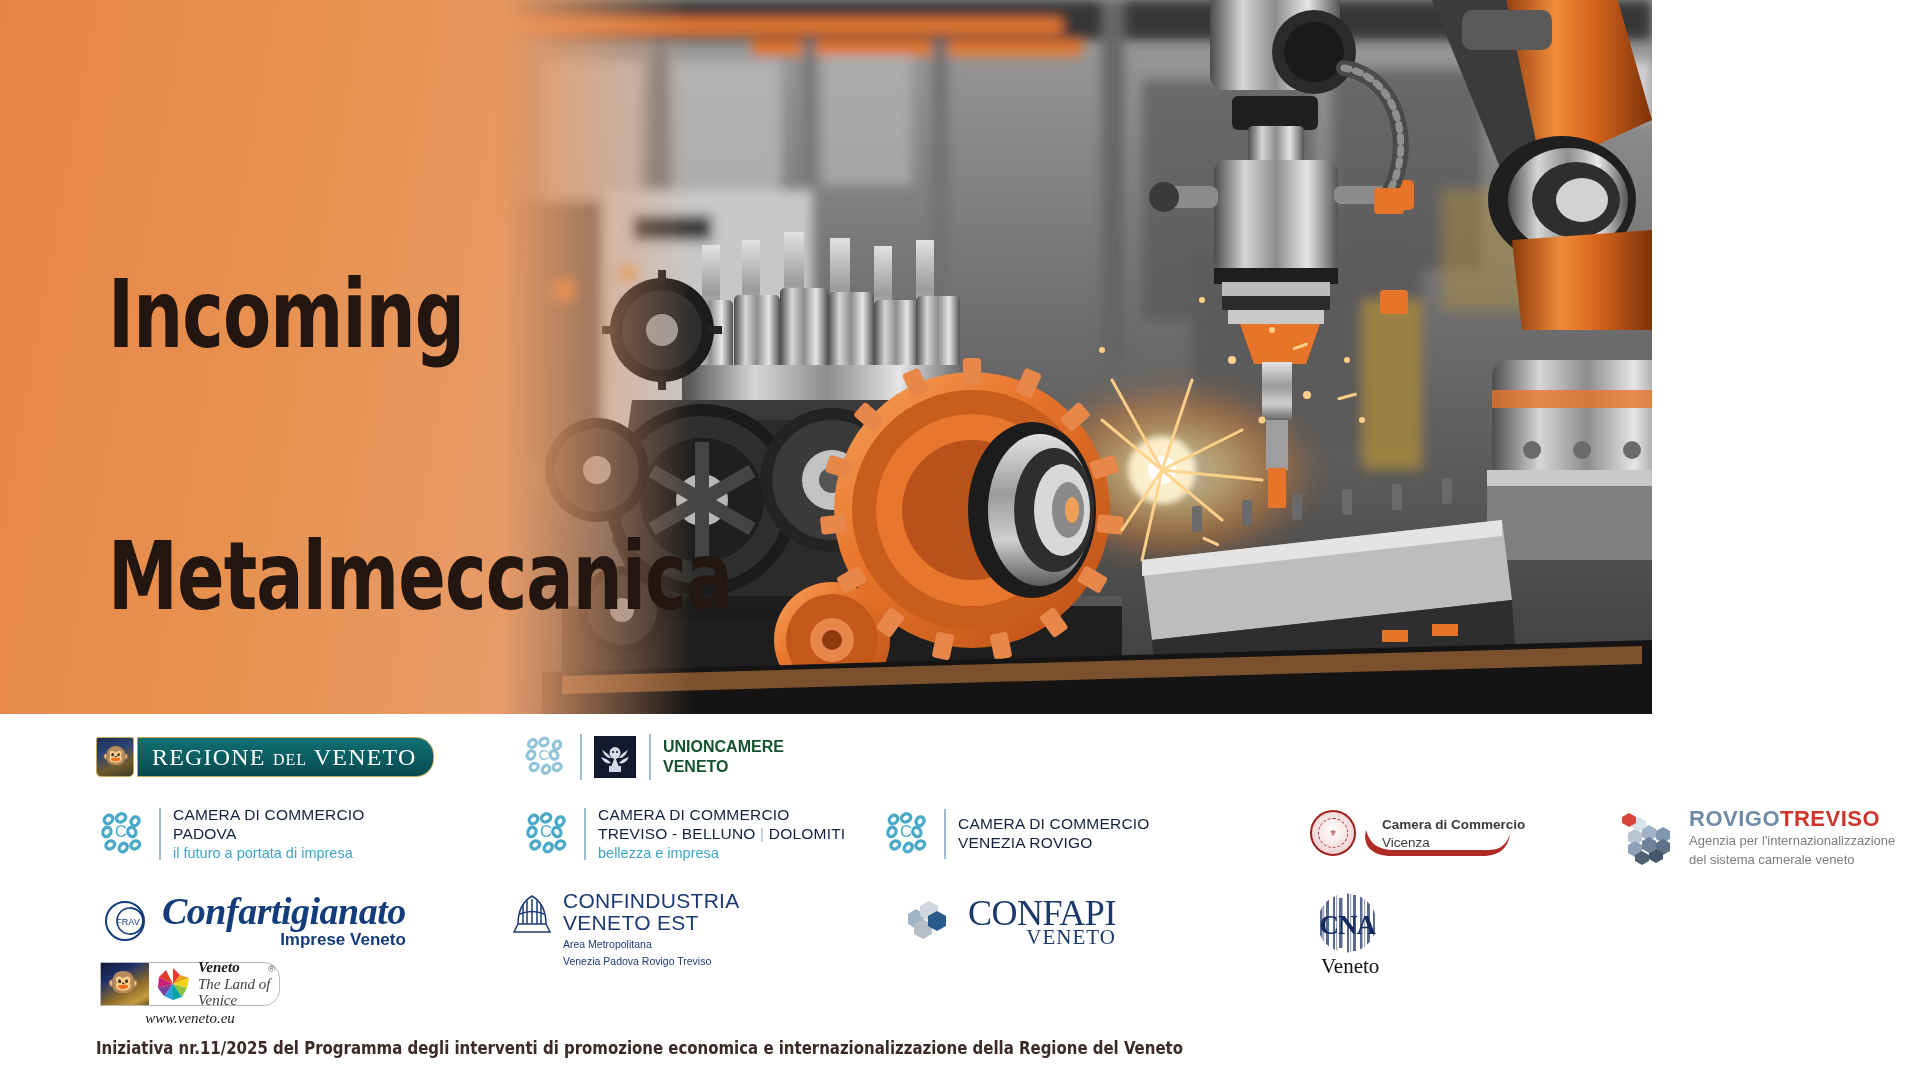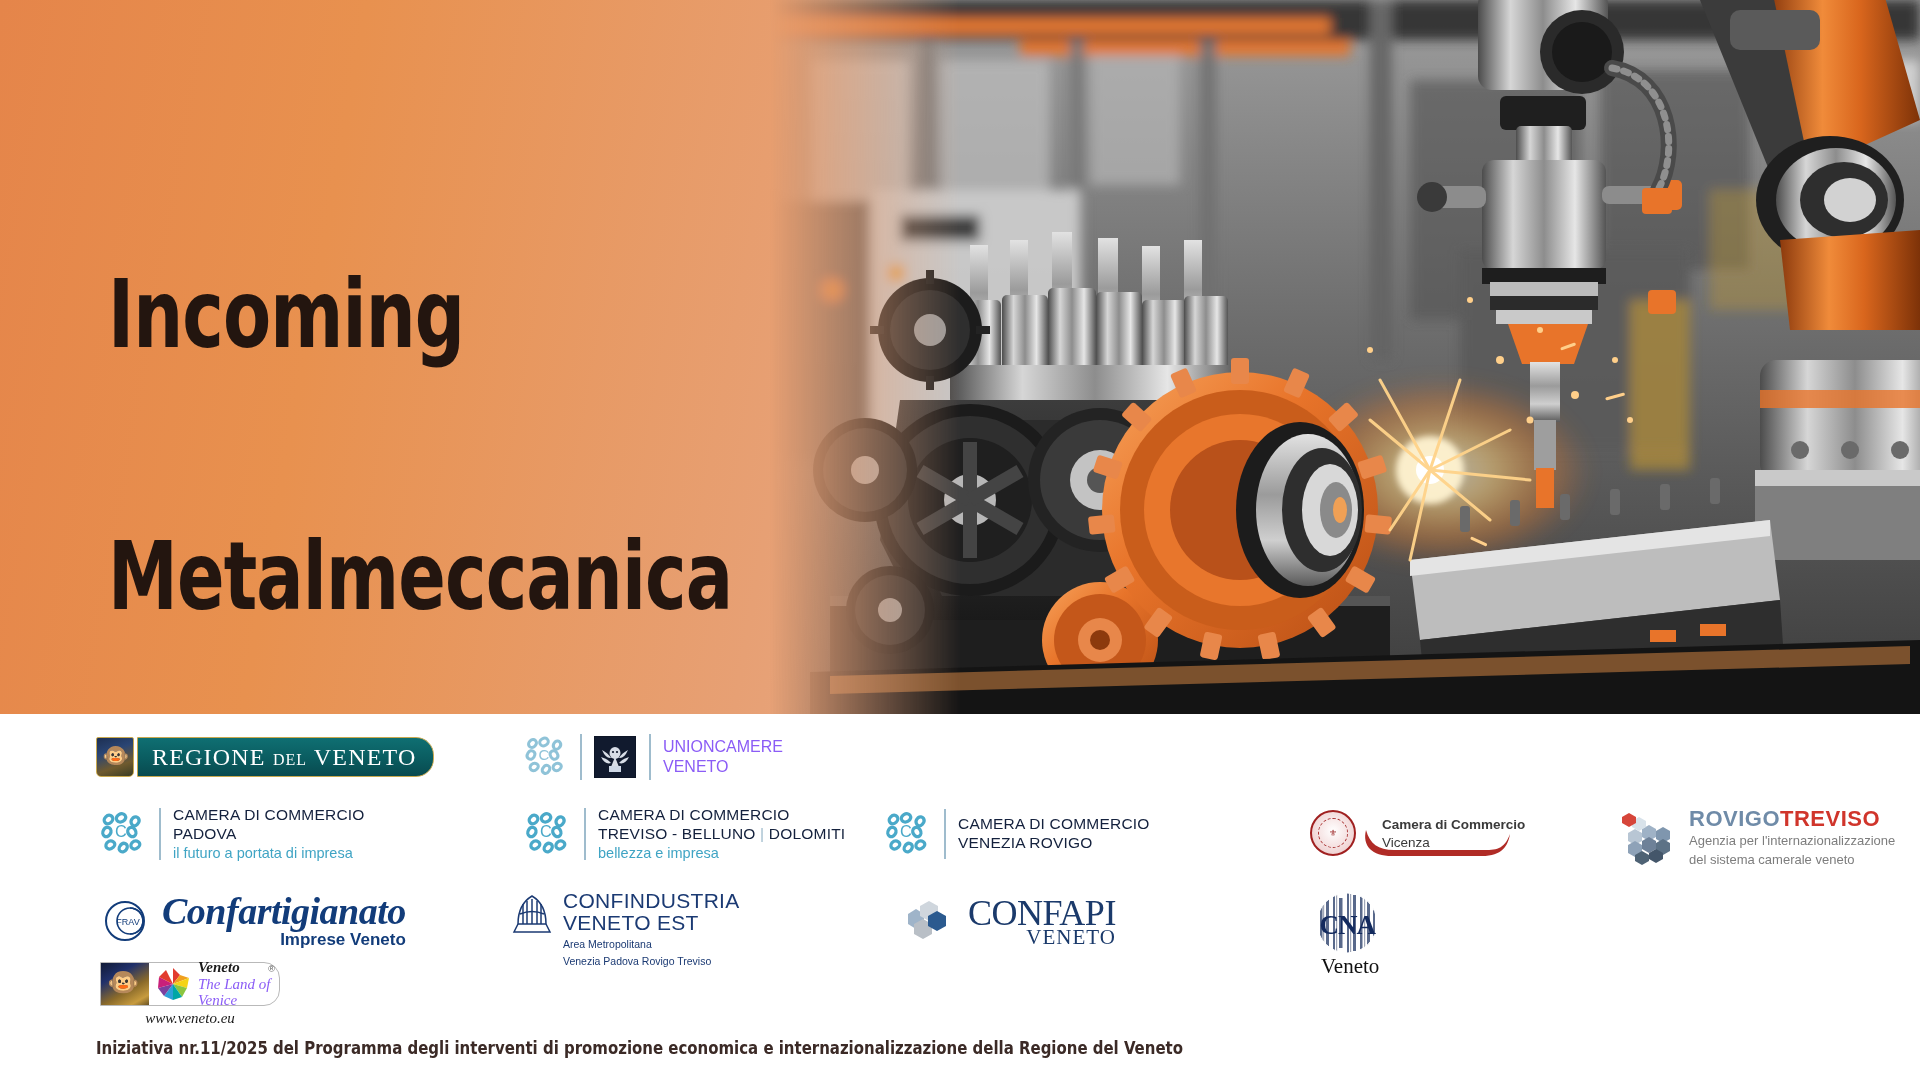--- a/index.html
+++ b/index.html
@@ -5,21 +5,21 @@
   * { box-sizing: border-box; margin: 0; padding: 0; }
   html, body { width: 1920px; height: 1080px; overflow: hidden; }
   body {
     font-family: "Liberation Sans", sans-serif;
     background: #ffffff;
   }
 
   
   .hero {
     position: relative;
-    width: 1920px;
+    width: 1652px;
     height: 714px;
     overflow: hidden;
   }
   .hero-bg {
     position: absolute; inset: 0;
     background: linear-gradient(100deg, #e5854a 0%, #e8914f 18%, #e7a074 42%, #e8b296 64%, #e9bba4 80%, #eac2ad 100%);
   }
 
   .hero-text {
     position: absolute;
@@ -114,21 +114,21 @@
 
   
   .uc-lion {
     width: 42px; height: 42px;
     background: #111a2e;
     border: 1px solid #0d1526;
     display: flex; align-items: center; justify-content: center;
     flex: 0 0 auto;
   }
   .uc-lion svg { display:block; }
-  .uc-txt { font-size: 16px; color: #8b5cf6; line-height: 1.25; white-space: nowrap; }
+  .uc-txt { font-size: 16px; color: #14532d; line-height: 1.25; white-space: nowrap; font-weight: bold; }
 
   
   .vi-wrap { position: relative; width: 210px; height: 56px; }
   .vi-seal {
     position: absolute; left: 0; top: 4px;
     width: 46px; height: 46px; border-radius: 50%;
     border: 2px solid #a02020;
     background: radial-gradient(circle at 50% 45%, #ffffff 0%, #f4dede 55%, #e8c4c4 100%);
     display:flex;align-items:center;justify-content:center;
   }
@@ -210,21 +210,21 @@
   }
   .vlv-photo {
     width: 48px; height: 42px; flex: 0 0 auto;
     background: linear-gradient(150deg,#101a36 0%,#20306a 30%,#8a6a2a 62%,#c79b3e 85%,#6a5324 100%);
     position: relative; overflow: hidden;
   }
   .vlv-photo .lion2 { position:absolute; left:6px; top:6px; font-size:26px; color:#f0cd72; line-height:1; }
   .vlv-star { margin-left: 7px; flex: 0 0 auto; }
   .vlv-txt { margin-left: 8px; line-height: 1.12; }
   .vlv-t1 { font-family:"Liberation Serif",serif; font-style: italic; font-weight:700; font-size: 15px; color:#1a1a1a; }
-  .vlv-t2 { font-family:"Liberation Serif",serif; font-style: italic; font-size: 15px; color:#8b5cf6; }
+  .vlv-t2 { font-family:"Liberation Serif",serif; font-style: italic; font-size: 15px; color:#404040; }
   .vlv-reg { position: absolute; right: 4px; top: 1px; font-size: 9px; color: #555; }
   .vlv-url {
     font-family:"Liberation Serif",serif; font-style: italic; font-size: 15px;
     color:#1a1a1a; text-align: center; width: 180px; margin-top: 4px;
   }
 
   
   .footnote {
     position: absolute;
     left: 96px; bottom: 22px;

